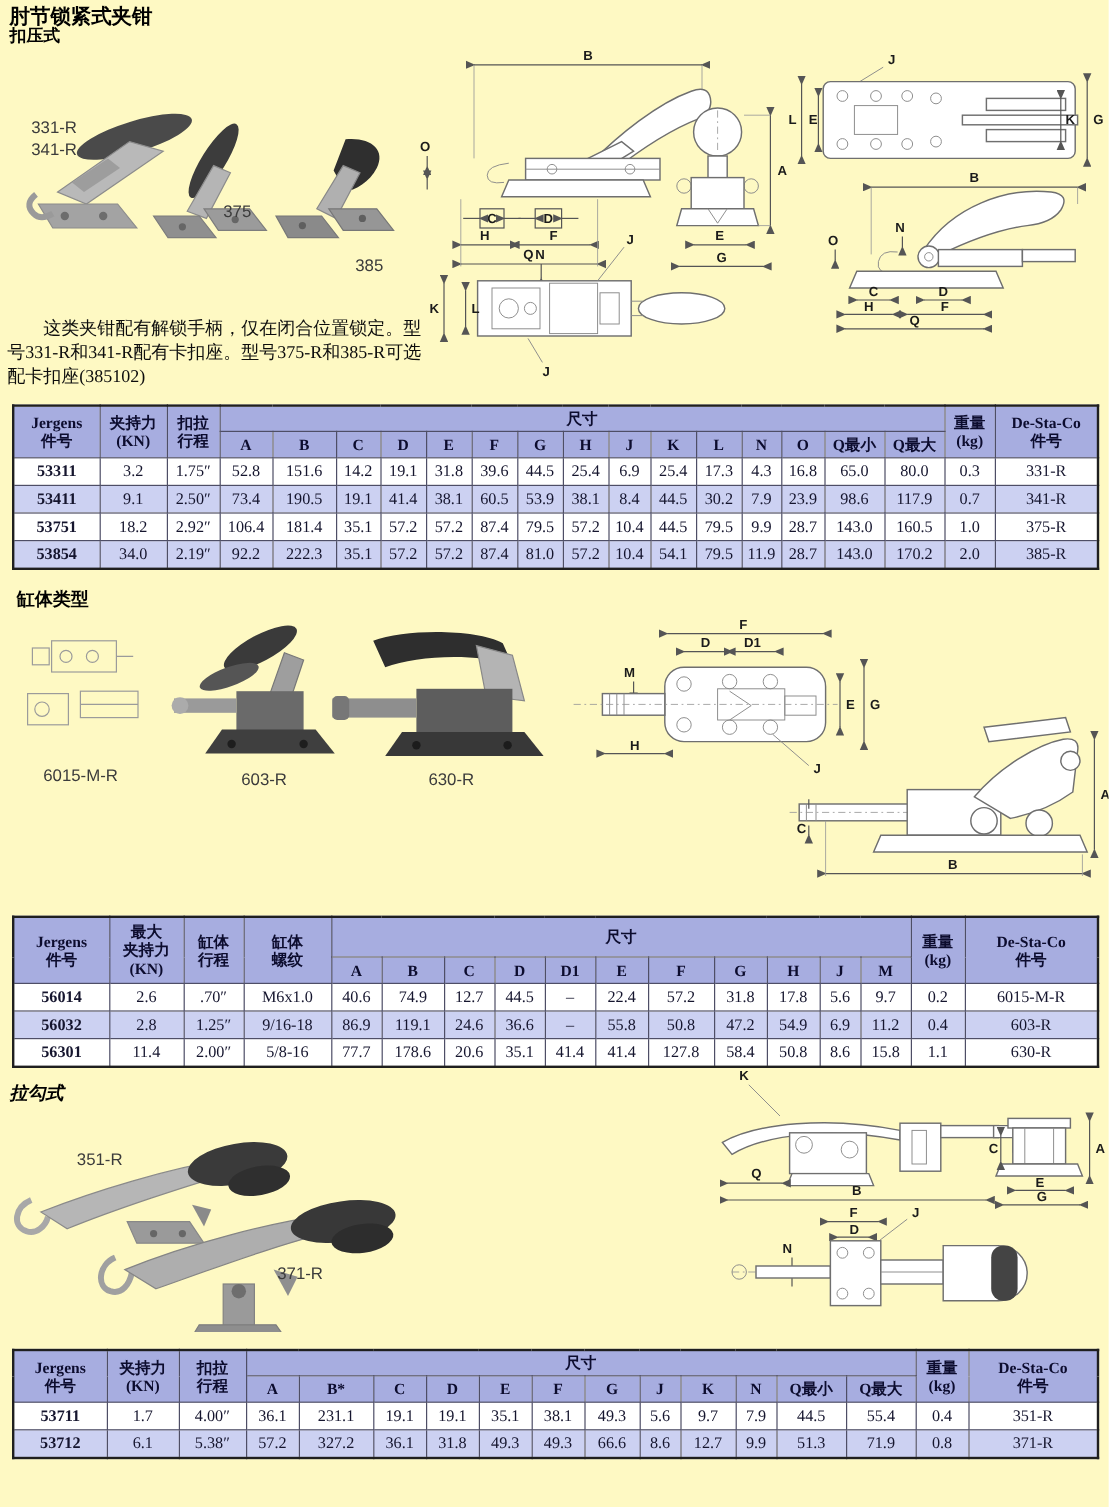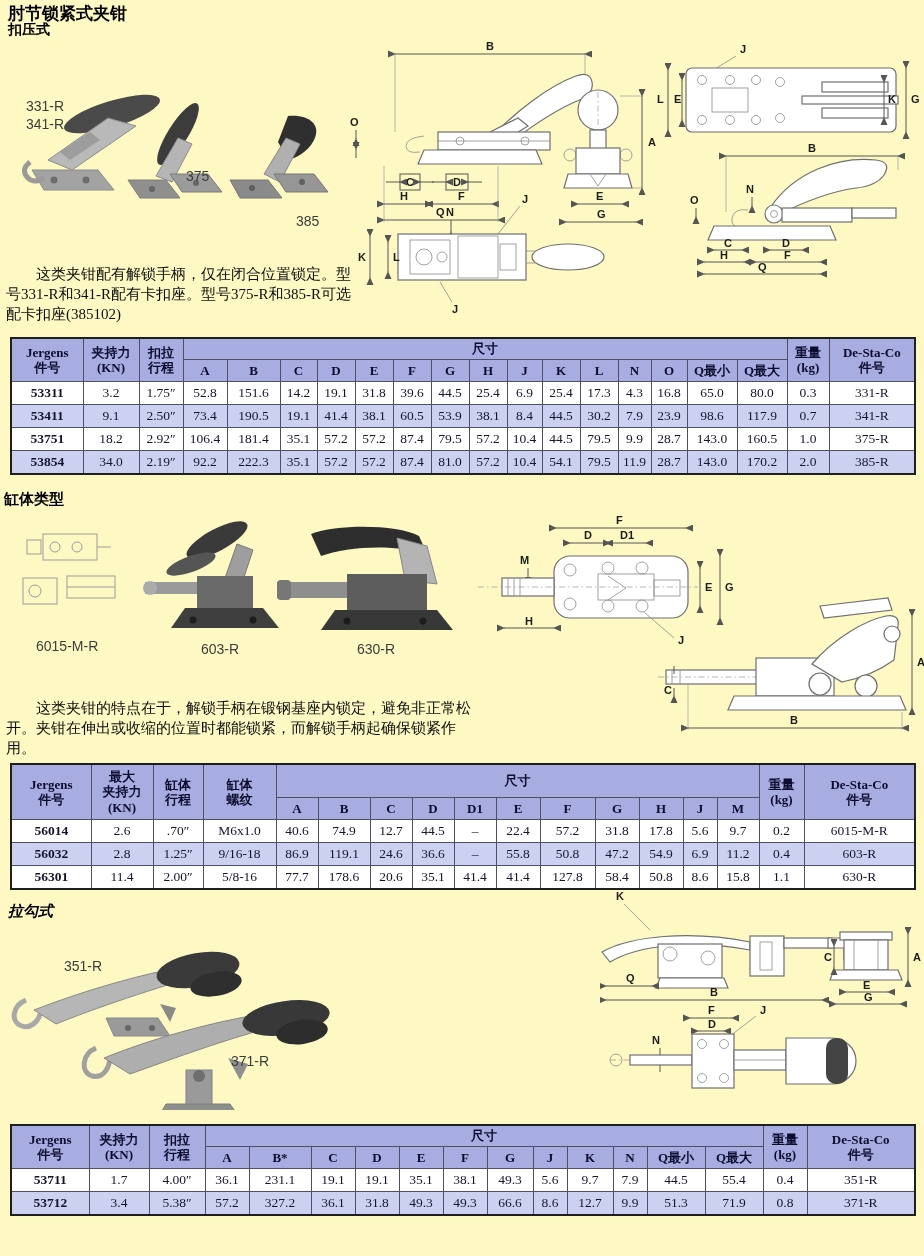--- a/index.html
+++ b/index.html
@@ -351,21 +351,21 @@
           <td>11.9</td>
           <td>28.7</td>
           <td>143.0</td>
           <td>170.2</td>
           <td>2.0</td>
           <td>385-R</td>
         </tr>
       </tbody>
     </table>
 
-  <div class="abs section-heading" style="left:4px; top:490px;">缸体类型</div>
+  <div class="abs section-heading" style="left:14px; top:490px;">缸体类型</div>
 
   <svg class="abs" style="left:15px; top:520px;" width="445" height="118" viewBox="0 0 445 118">
     <g fill="none" stroke="#9b9b9b">
       <rect x="28" y="14" width="54" height="26"></rect>
         <circle cx="40" cy="27" r="5"></circle>
         <circle cx="62" cy="27" r="5"></circle>
       <rect x="12" y="20" width="14" height="14"></rect>
         <line x1="82" y1="27" x2="96" y2="27"></line>
       <rect x="8" y="58" width="34" height="26"></rect>
         <circle cx="20" cy="71" r="6"></circle>
@@ -450,21 +450,20 @@
       <line x1="206" y1="190" x2="206" y2="198" class="dim" marker-end="url(#as)"></line>
       <line x1="206" y1="168" x2="206" y2="176" class="dim"></line>
       <text x="196" y="196">C</text>
       <line x1="220" y1="230" x2="434" y2="230" class="dim" marker-start="url(#as)" marker-end="url(#as)"></line>
       <text x="322" y="226">B</text>
       <line x1="220" y1="186" x2="220" y2="232" class="ext"></line>
         <line x1="434" y1="214" x2="434" y2="232" class="ext"></line>
     </g>
   </svg>
 
-  <div class="abs para" style="left:6px; top:698px; width:472px;">这类夹钳的特点在于，解锁手柄在锻钢基座内锁定，避免非正常松开。夹钳在伸出或收缩的位置时都能锁紧，而解锁手柄起确保锁紧作用。</div>
 
   <table id="table2" class="abs spec" style="left:10px; top:763px;">
     <colgroup>
       <col style="width:80px">
         <col style="width:62px">
         <col style="width:50px">
         <col style="width:73px">
       <col style="width:42px">
         <col style="width:52px">
         <col style="width:42px">
@@ -724,21 +723,21 @@
           <td>5.6</td>
           <td>9.7</td>
           <td>7.9</td>
           <td>44.5</td>
           <td>55.4</td>
           <td>0.4</td>
           <td>351-R</td>
         </tr>
         <tr>
           <td class="pn">53712</td>
-          <td>3.4</td>
+          <td>6.1</td>
           <td>5.38″</td>
           <td>57.2</td>
           <td>327.2</td>
           <td>36.1</td>
           <td>31.8</td>
           <td>49.3</td>
           <td>49.3</td>
           <td>66.6</td>
           <td>8.6</td>
           <td>12.7</td>

